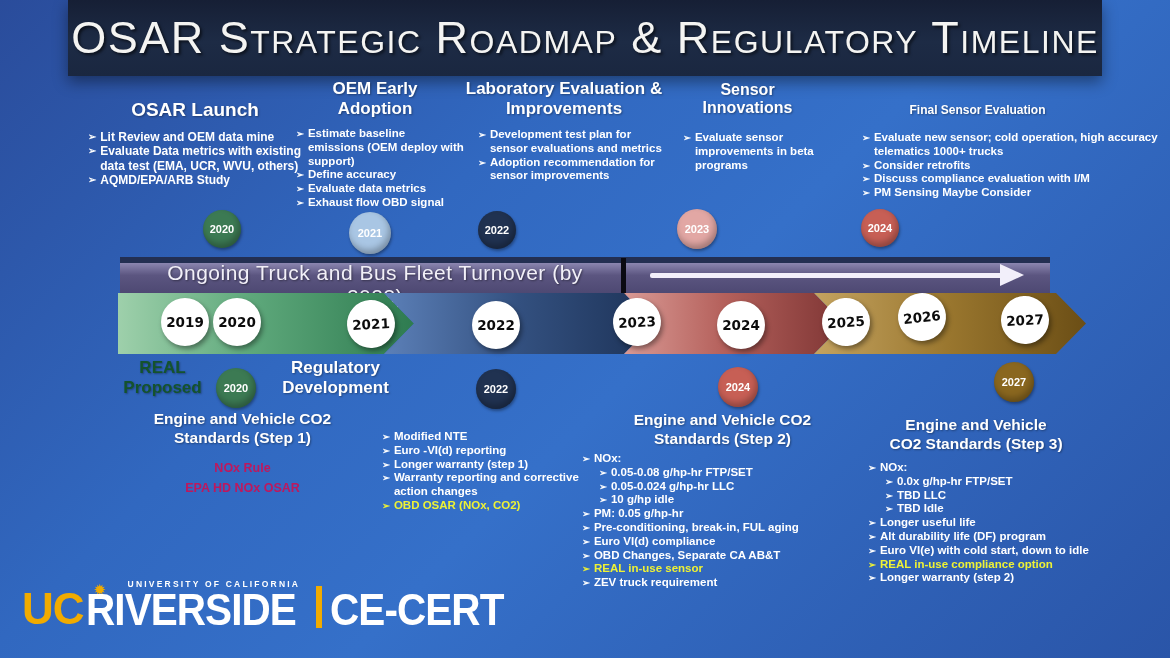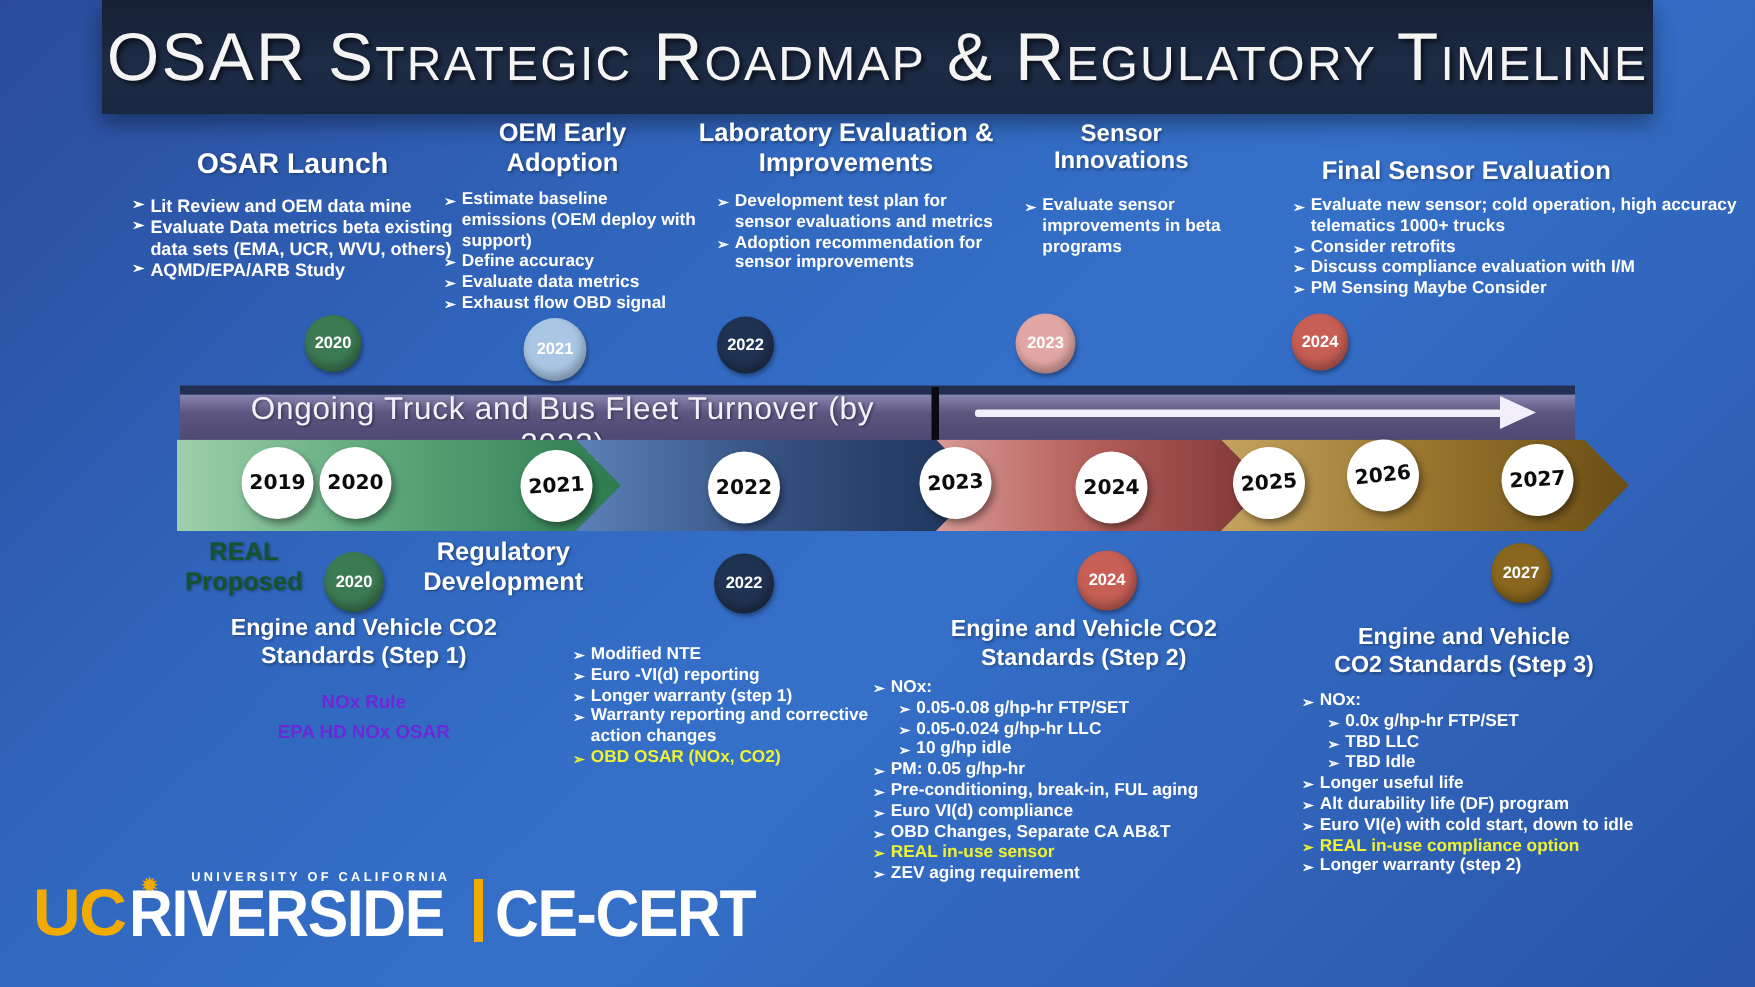--- a/index.html
+++ b/index.html
@@ -51,21 +51,21 @@
   .chev.blue{left:384px;width:270px;background:linear-gradient(90deg,#5c80b8 0%,#33507f 50%,#1d3358 100%);}
   .chev.red{left:624px;width:220px;background:linear-gradient(90deg,#d99a95 0%,#b5615c 45%,#7e3534 100%);}
   .chev.gold{left:814px;width:272px;background:linear-gradient(90deg,#c4a360 0%,#99762e 50%,#6b4e15 100%);}
   .circle{width:48px;height:48px;background:#fff;border-radius:50%;display:flex;align-items:center;
     justify-content:center;font-weight:bold;font-size:13.5px;color:#0c0c0c;
     font-family:"DejaVu Sans",sans-serif;box-shadow:2px 3px 5px rgba(0,0,0,.4);}
   
   .sec-h{color:#fff;font-weight:bold;text-align:center;white-space:pre-line;line-height:1.2;
     text-shadow:1px 1px 2px rgba(0,0,0,.35);}
   .yellow{color:#14532d;}
-  .center-line{color:#6d28d9;font-weight:bold;font-size:12.5px;text-align:center;}
+  .center-line{color:#be185d;font-weight:bold;font-size:12.5px;text-align:center;}
   
   .logo{left:22px;top:574px;height:56px;display:flex;align-items:flex-end;color:#fff;}
   .logo .uc{color:#f1ab00;font-size:44px;font-weight:bold;line-height:.95;letter-spacing:-1px;}
   .logo .riv-block{display:flex;flex-direction:column;margin-left:2px;position:relative;}
   .logo .univ{font-size:8.5px;letter-spacing:2.2px;font-weight:bold;color:#fff;margin-left:42px;margin-bottom:1px;}
   .logo .riverside{font-size:44px;font-weight:bold;line-height:.9;letter-spacing:-1px;transform:scaleX(.92);transform-origin:left bottom;}
   .logo .sunburst{position:absolute;left:8px;top:2px;color:#f1ab00;font-size:15px;}
   .logo .gold-bar{width:6px;height:42px;background:#f1ab00;margin:0 8px 2px 2px;}
   .logo .cecert{font-size:44px;font-weight:bold;line-height:.9;letter-spacing:-1px;transform:scaleX(.92);transform-origin:left bottom;}
 </style>
@@ -76,30 +76,30 @@
   <h1>OSAR Strategic Roadmap &amp; Regulatory Timeline</h1>
 </div>
 
 <div class="abs col-h" style="left:95px;top:99px;width:200px;font-size:19px;">OSAR Launch</div>
 <div class="abs col-h" style="left:295px;top:79px;width:160px;font-size:17px;">OEM Early
 Adoption</div>
 <div class="abs col-h" style="left:455px;top:79px;width:218px;font-size:17px;">Laboratory Evaluation &amp;
 Improvements</div>
 <div class="abs col-h" style="left:680px;top:81px;width:135px;font-size:16px;">Sensor
 Innovations</div>
-<div class="abs col-h" style="left:860px;top:104px;width:235px;font-size:17px;">Final Sensor Evaluation</div>
+<div class="abs col-h" style="left:860px;top:104px;width:235px;font-size:12px;">Final Sensor Evaluation</div>
 
 <div class="abs blist" style="left:88px;top:130px;width:228px;font-size:12px;">
     <div class="bullet">
       <span class="marker">➢</span>
       <span class="txt">Lit Review and OEM data mine</span>
     </div>
     <div class="bullet">
       <span class="marker">➢</span>
-      <span class="txt">Evaluate Data metrics beta existing data sets (EMA, UCR, WVU, others)</span>
+      <span class="txt">Evaluate Data metrics with existing data test (EMA, UCR, WVU, others)</span>
     </div>
     <div class="bullet">
       <span class="marker">➢</span>
       <span class="txt">AQMD/EPA/ARB Study</span>
     </div>
   </div>
 <div class="abs blist" style="left:296px;top:127px;width:168px;font-size:11.5px;">
     <div class="bullet">
       <span class="marker">➢</span>
       <span class="txt">Estimate baseline emissions (OEM deploy with support)</span>
@@ -251,21 +251,21 @@
     <div class="bullet">
       <span class="marker">➢</span>
       <span class="txt">OBD Changes, Separate CA AB&amp;T</span>
     </div>
     <div class="bullet hl">
       <span class="marker">➢</span>
       <span class="txt">REAL in-use sensor</span>
     </div>
     <div class="bullet">
       <span class="marker">➢</span>
-      <span class="txt">ZEV aging requirement</span>
+      <span class="txt">ZEV truck requirement</span>
     </div>
   </div>
 
 <div class="abs sec-h" style="left:870px;top:416px;width:212px;font-size:15.5px;">Engine and Vehicle
 CO2 Standards (Step 3)</div>
 <div class="abs blist" style="left:868px;top:461px;width:292px;font-size:11.5px;">
     <div class="bullet">
       <span class="marker">➢</span>
       <span class="txt">NOx:</span>
     </div>

